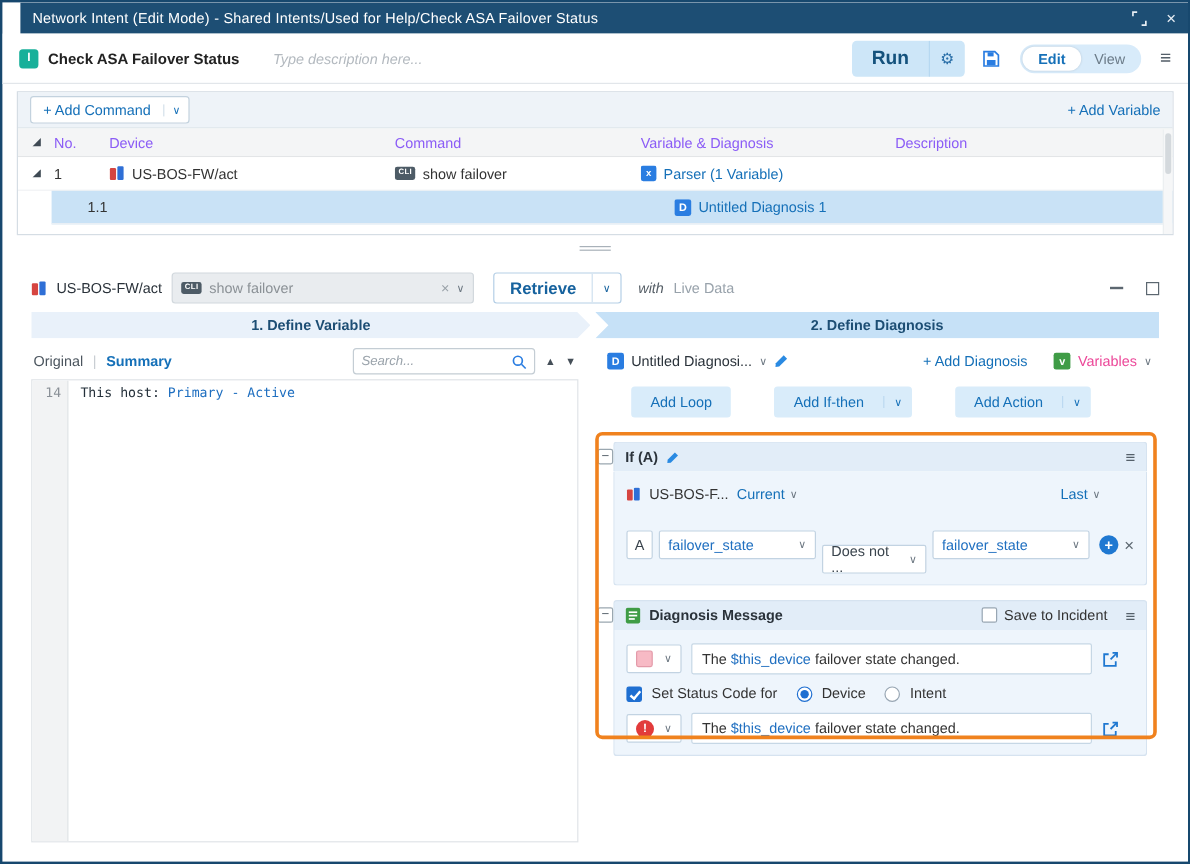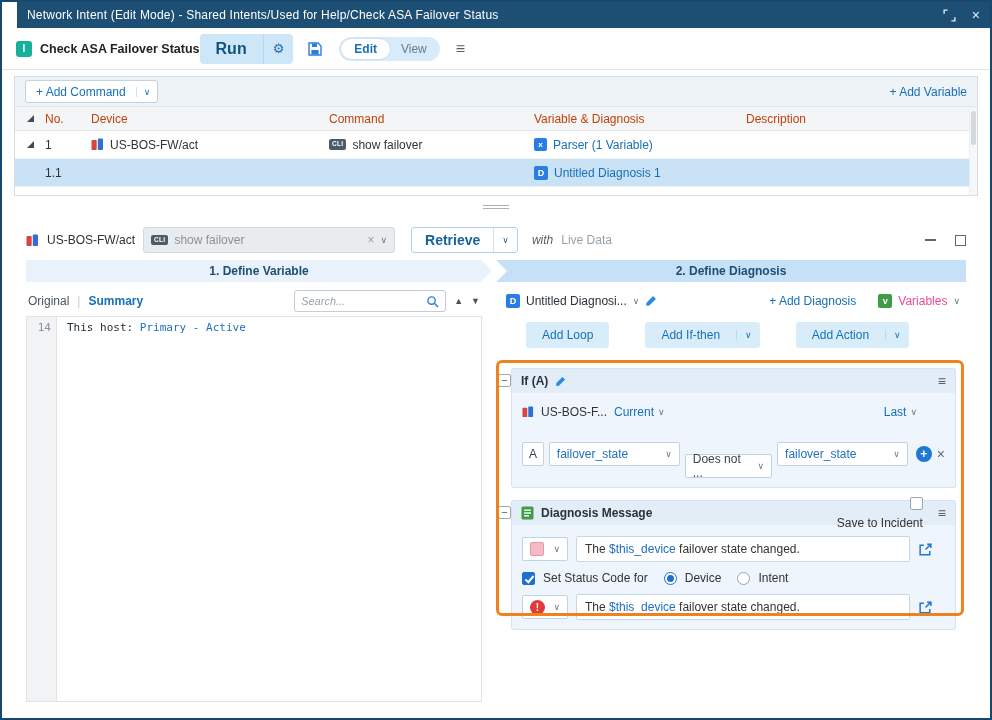--- a/index.html
+++ b/index.html
@@ -39,23 +39,23 @@
   .cmd-box { position:absolute; top:74px; left:12px; right:12px; height:120px;
              border:1px solid #d5dde4; background:#fff; }
   .cmd-toolbar { height:30px; background:#eef3f8; border-bottom:1px solid #dfe6ec; display:flex;
                  align-items:center; padding:0 10px; }
   .add-cmd { display:inline-flex; align-items:center; height:23px; background:#fff; border:1px solid #c3d2de;
              border-radius:3px; color:#1570b8; cursor:pointer; }
   .add-cmd-label { padding:0 10px; }
   .add-cmd-chev { padding:0 7px; border-left:1px solid #d4e0ea; font-size:9px; color:#1570b8; }
   .add-var { margin-left:auto; color:#1570b8; cursor:pointer; text-decoration:none; }
   .row-grid { display:grid; grid-template-columns:30px 46px 238px 205px 212px 1fr; align-items:center; }
-  .tbl-header { height:24px; background:#f4f5f6; border-bottom:1px solid #e3e5e7; color:#c2410c; }
+  .tbl-header { height:24px; background:#f4f5f6; border-bottom:1px solid #e3e5e7; color:#8b5cf6; }
   .tbl-row { height:28px; background:#fff; border-bottom:1px solid #f0f2f4; cursor:pointer; }
-  .tbl-row.selected { background:#c9e2f6; }
+  .tbl-row.selected { background:#c9e2f6;margin-left:28px; }
   .cell { display:flex; align-items:center; gap:6px; overflow:hidden; white-space:nowrap; }
   .c-exp { justify-content:center; }
   .expander { width:0; height:0; border-bottom:7px solid #3f4a54; border-left:7px solid transparent; cursor:pointer; }
   .cli-badge { background:#4d5b66; color:#fff; font-size:6.5px; font-weight:bold; letter-spacing:.3px;
                padding:2px 3px; border-radius:2px; line-height:1; }
   .pbadge { min-width:13px; height:13px; background:#2a7de1; color:#fff; border-radius:2px; font-size:8px;
             font-weight:bold; display:inline-flex; align-items:center; justify-content:center; padding:0 2px; }
   .dbadge { width:14px; height:14px; background:#2a7de1; color:#fff; border-radius:2px; font-size:9px;
             font-weight:bold; display:inline-flex; align-items:center; justify-content:center; }
   .blue-text { color:#1570b8; }
@@ -173,21 +173,21 @@
   .ext { display:flex; align-items:center; cursor:pointer; }
   .cb { width:13px; height:13px; border:1px solid #98a6b3; border-radius:2px; background:#fff;
         display:inline-block; position:relative; cursor:pointer; flex:none; }
   .cb.checked { background:#1f6fd1; border-color:#1f6fd1; }
   .cb.checked::after { content:""; position:absolute; left:4px; top:1px; width:3px; height:7px;
                        border:solid #fff; border-width:0 2px 2px 0; transform:rotate(40deg); }
   .radio { width:13px; height:13px; border:1px solid #98a6b3; border-radius:50%; background:#fff;
            display:inline-flex; align-items:center; justify-content:center; cursor:pointer; flex:none; }
   .radio.selected { border-color:#1f6fd1; }
   .radio.selected::after { content:""; width:7px; height:7px; background:#1f6fd1; border-radius:50%; }
-  .inc-check { margin-left:auto; display:flex; align-items:flex-end; gap:6px;flex-direction:column; }
+  .inc-check { margin-left:auto; display:flex; align-items:flex-start; gap:6px; }
   .gap12 { margin-left:8px; }
 </style>
 </head>
 <body>
 
 <div class="window">
 
   <div class="titlebar">
     <span class="tb-title">Network Intent (Edit Mode) - Shared Intents/Used for Help/Check ASA Failover Status</span>
     <span class="tb-icons">
@@ -196,20 +196,21 @@
             <path d="M5 1.2H1.2V5M9 12.8h3.8V9"></path>
           </svg>
       </span>
       <span class="tb-btn">×</span>
     </span>
   </div>
 
   <div class="app-header">
     <span class="intent-badge">I</span>
     <span class="app-title">Check ASA Failover Status</span>
+    <input class="desc-input" placeholder="Type description here..." style="">
     <div class="run-split">
       <button class="run-btn">Run</button>
       <button class="run-gear">⚙</button>
     </div>
     <button class="save-btn">
       <svg width="16" height="16" viewBox="0 0 16 16">
           <path d="M2 2h9l3 3v9H2z" fill="none" stroke="#2a7de1" stroke-width="1.4"></path>
           <rect x="5" y="2.6" width="5" height="3.4" fill="#2a7de1"></rect>
           <rect x="4.4" y="9" width="7.2" height="4.4" fill="#2a7de1"></rect>
         </svg>

